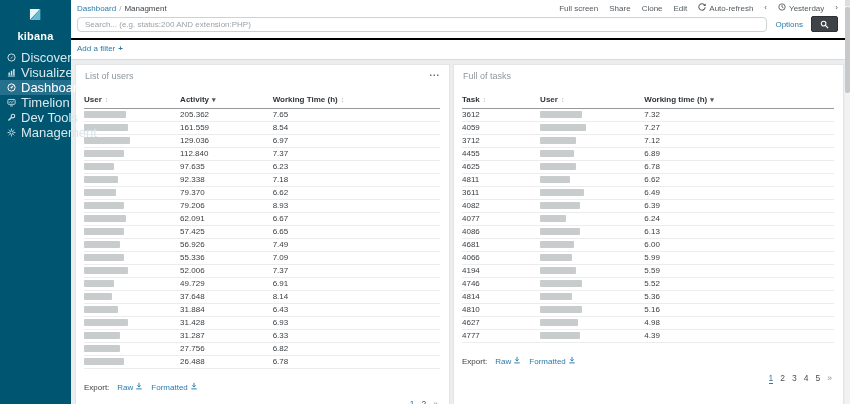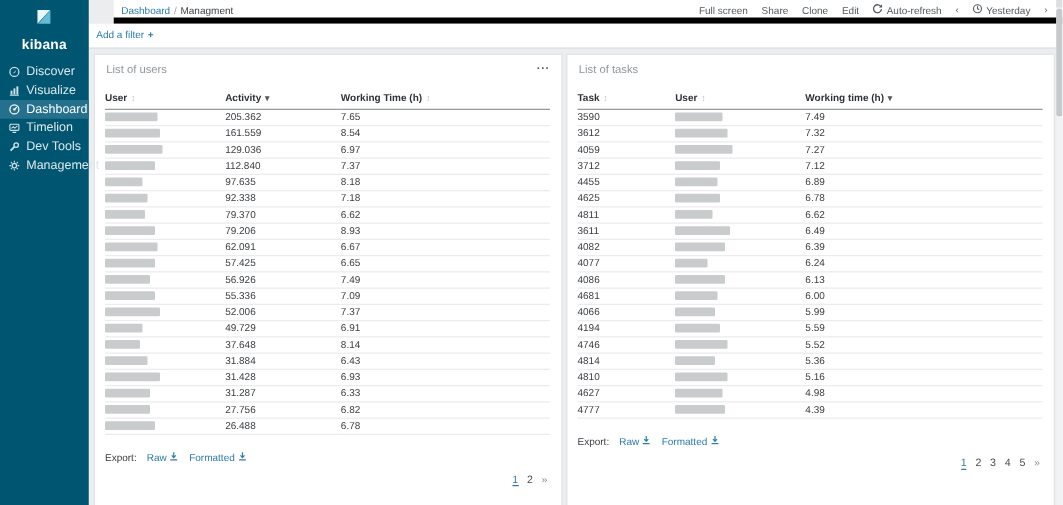--- a/index.html
+++ b/index.html
@@ -6,27 +6,27 @@
   .screen{position:relative;width:850px;height:404px;overflow:hidden;
     font-family:"Liberation Sans",sans-serif;background:#ecedee;}
   a{text-decoration:none;cursor:pointer;}
 
   
   .sidebar{position:absolute;left:0;top:0;width:71px;height:404px;background:#005571;z-index:3;}
   .logo{display:flex;align-items:center;gap:5px;padding:7px 7px 8px;flex-direction:column;}
   .logo-text{color:#fff;font-size:11px;font-weight:bold;letter-spacing:.2px;}
   .nav-item{display:flex;align-items:center;gap:5px;height:15px;padding:0 7px;cursor:pointer;}
   .nav-item.active{background:#25708d;}
-  .nav-label{color:#d9e7ec;font-size:10px;white-space:nowrap;}
+  .nav-label{color:#d9e7ec;font-size:13px;white-space:nowrap;}
   .nav-item.active .nav-label{color:#fff;}
   .nav-icon{display:flex;align-items:center;}
 
   
   .main{position:absolute;left:71px;top:0;right:0;height:404px;}
-  .topbar{background:#fff;border-bottom:5px solid #000000;margin-left:20px;}
+  .topbar{background:#fff;border-bottom:2px solid #000000;}
   .topbar-row1{display:flex;justify-content:space-between;align-items:center;padding:3px 12px 1px 6px;}
   .breadcrumb{font-size:8px;}
   .breadcrumb a{color:#2c7bab;}
   .bc-sep{color:#9aa1a7;margin:0 3px;font-size:8px;}
   .bc-cur{color:#3e4347;font-size:8px;}
   .top-actions{display:flex;align-items:center;gap:11px;}
   .top-actions a{color:#545b60;font-size:8px;display:flex;align-items:center;gap:3px;text-align:center;}
   .chev{font-size:10px;line-height:8px;}
   .topbar-row2{display:flex;align-items:center;gap:8px;padding:2px 12px 6px 6px;}
   .search-input{flex:1;height:13px;font-size:8px;border:1px solid #ccd1d5;border-radius:4px;
@@ -167,20 +167,30 @@
           <a>
             <span><svg width="8" height="8" viewBox="0 0 10 10">
                   <circle cx="5" cy="5" r="4" fill="none" stroke="#545b60" stroke-width="1.1"></circle>
                   <path d="M5 2.6V5l1.8 1" fill="none" stroke="#545b60" stroke-width="1.1"></path>
                 </svg></span>
             <span>Yesterday</span>
           </a>
           <a class="chev">›</a>
         </div>
       </div>
+      <div class="topbar-row2">
+        <input class="search-input" placeholder="Search... (e.g. status:200 AND extension:PHP)" style="">
+        <a class="options-link">Options</a>
+        <button class="search-btn">
+          <span><svg width="9" height="9" viewBox="0 0 10 10">
+                <circle cx="4" cy="4" r="2.6" fill="none" stroke="#fff" stroke-width="1.2"></circle>
+                <path d="M6 6l3 3" stroke="#fff" stroke-width="1.4"></path>
+              </svg></span>
+        </button>
+      </div>
     </div>
 
     <div class="filter-row">
       <a class="add-filter">Add a filter</a>
       <span class="plus">+</span>
     </div>
 
     <div class="content">
 
       <section class="panel panel-users">
@@ -218,21 +228,21 @@
                 <td>6.97</td>
               </tr>
               <tr>
                 <td><span class="redact" style="width:40px"></span></td>
                 <td>112.840</td>
                 <td>7.37</td>
               </tr>
               <tr>
                 <td><span class="redact" style="width:30px"></span></td>
                 <td>97.635</td>
-                <td>8.18</td>
+                <td>6.23</td>
               </tr>
               <tr>
                 <td><span class="redact" style="width:34px"></span></td>
                 <td>92.338</td>
                 <td>7.18</td>
               </tr>
               <tr>
                 <td><span class="redact" style="width:32px"></span></td>
                 <td>79.370</td>
                 <td>6.62</td>
@@ -319,42 +329,37 @@
                   <path d="M5 1v5M3 4.2 5 6.4 7 4.2" fill="none" stroke="#2c7bab" stroke-width="1.2"></path>
                   <path d="M1.6 8.6h6.8" stroke="#2c7bab" stroke-width="1.2"></path>
                 </svg></span>
           </a>
         </div>
         <div class="pager" id="users-pager"><a class="page active">1</a><a class="page">2</a><a class="page next">»</a></div>
       </section>
 
       <section class="panel panel-tasks">
         <div class="panel-head">
-          <span>List of tasks</span>
+          <span>Full of tasks</span>
         </div>
         <table>
           <colgroup>
               <col style="width:21%">
               <col style="width:28%">
               <col style="width:51%">
             </colgroup>
           <thead>
               <tr id="tasks-thead-row">
                 <th><span>Task</span><span class="sort">↕</span></th>
                 <th><span>User</span><span class="sort">↕</span></th>
                 <th><span>Working time (h)</span><span class="sort desc">▾</span></th>
               </tr>
             </thead>
           <tbody id="tasks-tbody">
               <tr>
-                <td>3590</td>
-                <td><span class="redact" style="width:38px"></span></td>
-                <td>7.49</td>
-              </tr>
-              <tr>
                 <td>3612</td>
                 <td><span class="redact" style="width:42px"></span></td>
                 <td>7.32</td>
               </tr>
               <tr>
                 <td>4059</td>
                 <td><span class="redact" style="width:46px"></span></td>
                 <td>7.27</td>
               </tr>
               <tr>

